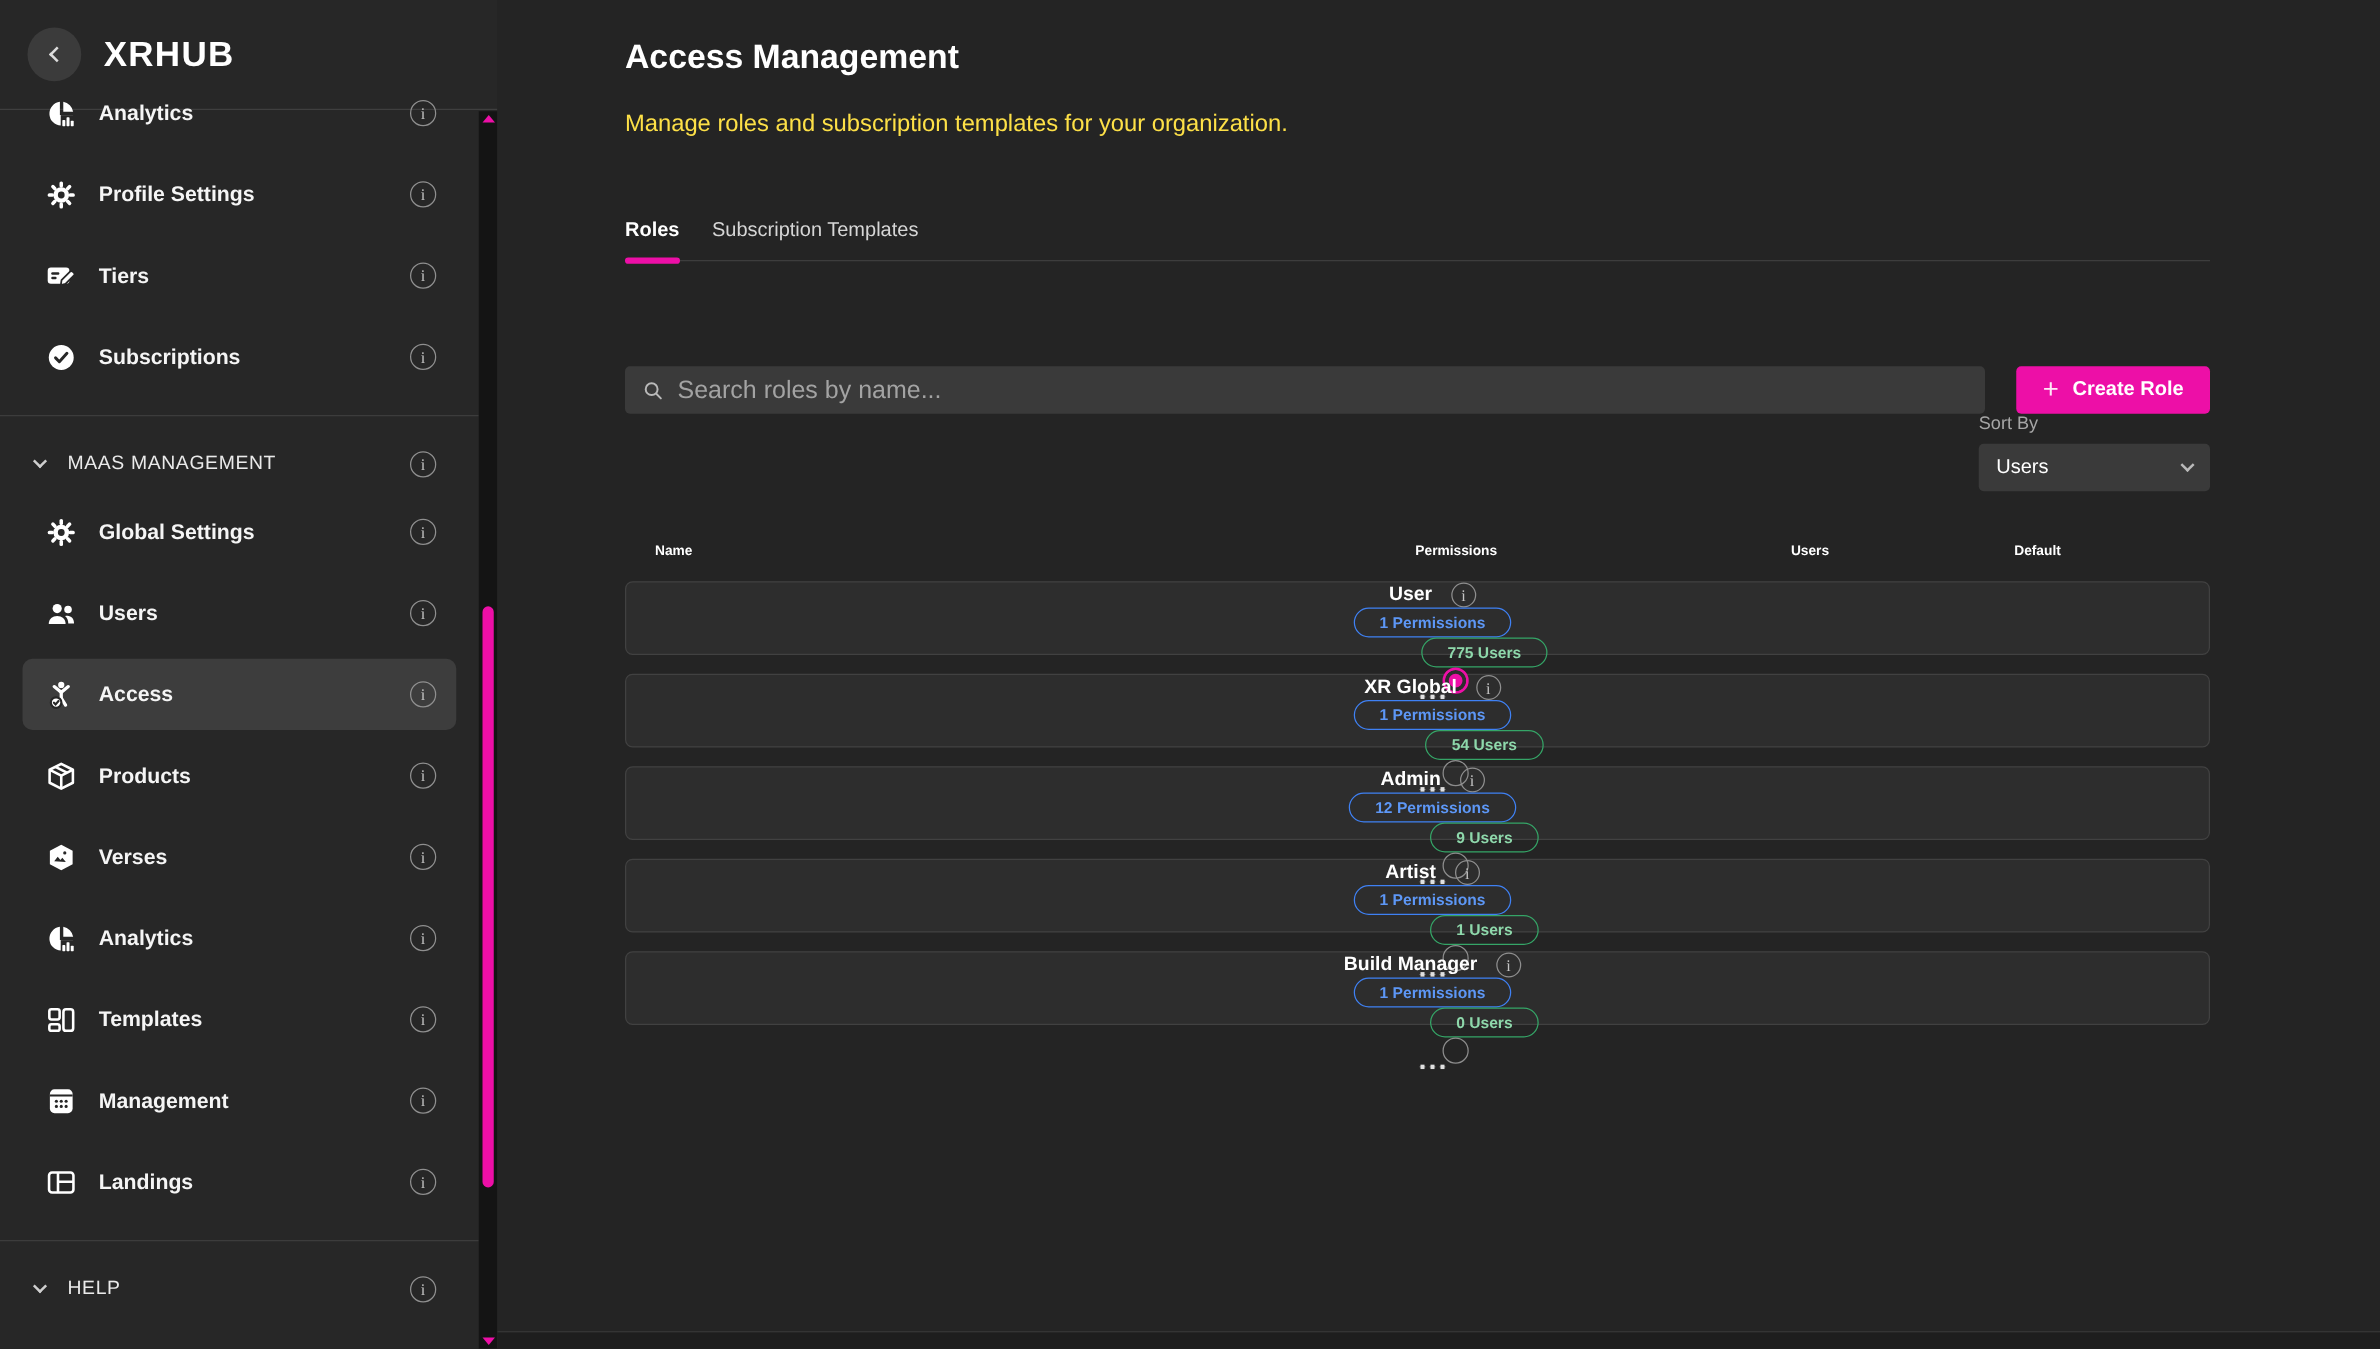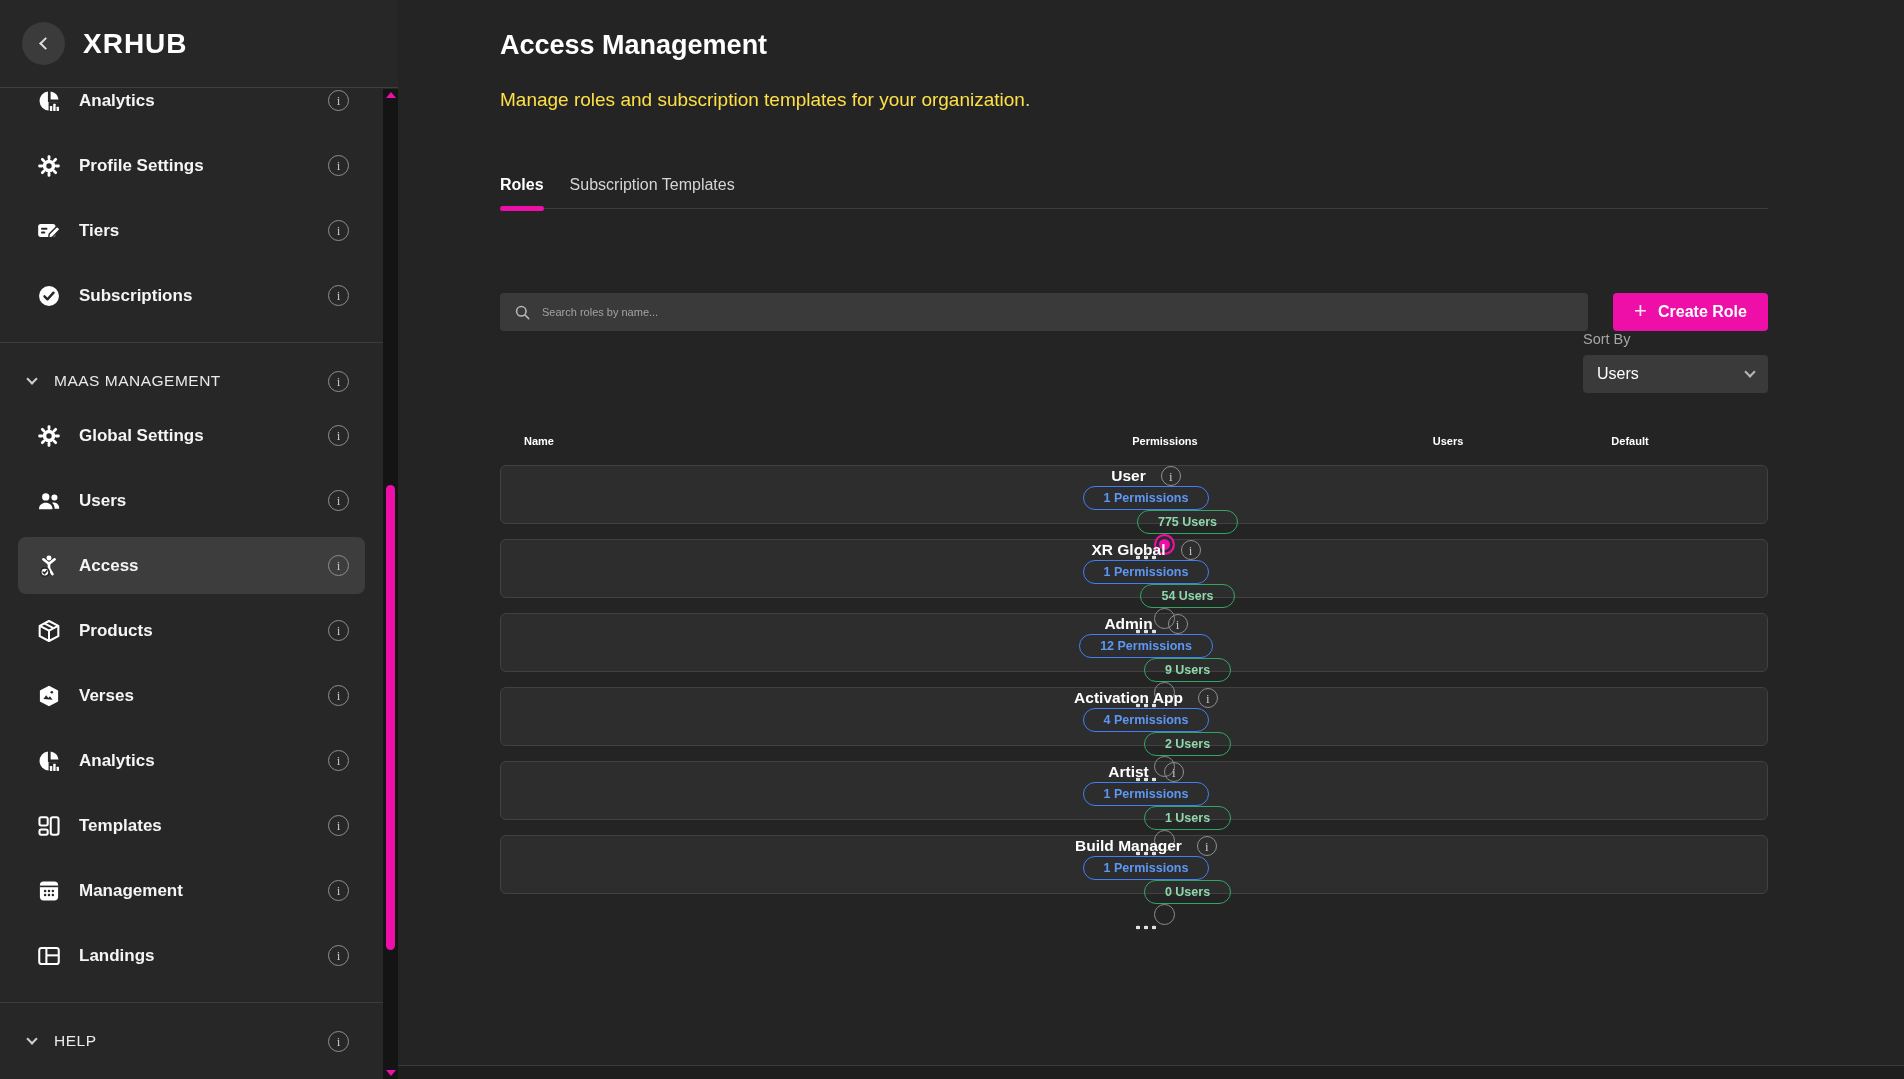--- a/index.html
+++ b/index.html
@@ -12,21 +12,21 @@
              background:#272727; overflow:hidden; }
   .sidebar-header { height:88px; border-bottom:1px solid #3f3f3f;
                     display:flex; align-items:center; padding:0 22px; gap:18px; }
   .back-btn { width:43px; height:43px; border-radius:50%; background:#3b3b3b;
               display:flex; align-items:center; justify-content:center; cursor:pointer; flex:0 0 auto; }
   .chev { width:9px; height:9px; border-right:2.2px solid #dcdcdc; border-bottom:2.2px solid #dcdcdc; display:inline-block; }
   .chev-left { transform:rotate(135deg); margin-left:3px; }
   .chev-down { transform:rotate(45deg); margin-top:-4px; }
   .app-title { color:#ffffff; font-size:28px; font-weight:700; letter-spacing:1px; }
 
-  .sidebar-nav { position:absolute; top:89px; left:0; width:383px; }
+  .sidebar-nav { position:absolute; top:79px; left:0; width:383px; }
   .nav-item { position:relative; height:65px; display:flex; align-items:center; padding-left:36px; cursor:pointer; }
   .sidebar-nav > .nav-item:first-child { margin-top:-21px; }
   .nav-item.active::before { content:""; position:absolute; left:18px; right:18px; top:4px; bottom:4px;
                              background:#3d3d3d; border-radius:8px; }
   .nav-item > * { position:relative; }
   .nav-icon { width:26px; height:26px; flex:0 0 auto; display:inline-flex; }
   .nav-icon svg { width:26px; height:26px; }
   .nav-label { margin-left:17px; color:#f5f5f5; font-size:17px; font-weight:700; }
   .info-icon { width:21px; height:21px; border:1.5px solid #8f8f8f; border-radius:50%;
                display:inline-flex; align-items:center; justify-content:center;
@@ -57,21 +57,21 @@
   .tab { position:relative; padding-bottom:14px; font-size:16px; color:#d6d6d6; cursor:pointer; }
   .tab.active { color:#ffffff; font-weight:700; }
   .tab.active::after { content:""; position:absolute; left:0; right:0; bottom:-2.5px; height:4.5px;
                        background:var(--pink); border-radius:3px; }
 
   .toolbar { margin-top:84px; display:flex; gap:25px; }
   .search-box { flex:1; height:38px; background:#3a3a3a; border-radius:4px;
                 display:flex; align-items:center; padding:0 13px; gap:10px; }
   .search-box svg { width:19px; height:19px; flex:0 0 auto; }
   .search-input { flex:1; background:transparent; border:none; outline:none;
-                  color:#e8e8e8; font-size:11px; font-family:inherit; }
+                  color:#e8e8e8; font-size:20px; font-family:inherit; }
   .search-input::placeholder { color:#a3a3a3; }
   .create-btn { width:155px; height:38px; background:var(--pink); border:none; border-radius:4px;
                 color:#ffffff; font-size:16px; font-weight:700; font-family:inherit;
                 display:flex; align-items:center; justify-content:center; gap:11px; cursor:pointer; }
   .plus-glyph { font-size:22px; font-weight:400; color:rgba(255,255,255,.9); line-height:1; margin-top:-2px; }
 
   .sort-row { display:flex; justify-content:flex-end; gap:14px; }
   .select-group { width:185px; }
   .select-label { color:#a6a6a6; font-size:14.5px; margin-bottom:8px; }
   .select-box { height:38px; background:#3a3a3a; border-radius:4px; display:flex; align-items:center;
@@ -408,38 +408,20 @@
           </span>
     <span class="col-default">
             <span class="radio"></span>
           </span>
     <span class="col-menu">
             <span class="menu-dots"></span>
           </span>
   </div>
         <div class="role-row">
     <span class="col-name">
-      <span class="row-name">Activation App</span>
-      <span class="info-icon"></span>
-    </span>
-    <span class="col-perm">
-            <span class="pill pill-blue">4 Permissions</span>
-          </span>
-    <span class="col-users">
-            <span class="pill pill-green">2 Users</span>
-          </span>
-    <span class="col-default">
-            <span class="radio"></span>
-          </span>
-    <span class="col-menu">
-            <span class="menu-dots"></span>
-          </span>
-  </div>
-        <div class="role-row">
-    <span class="col-name">
       <span class="row-name">Artist</span>
       <span class="info-icon"></span>
     </span>
     <span class="col-perm">
             <span class="pill pill-blue">1 Permissions</span>
           </span>
     <span class="col-users">
             <span class="pill pill-green">1 Users</span>
           </span>
     <span class="col-default">

